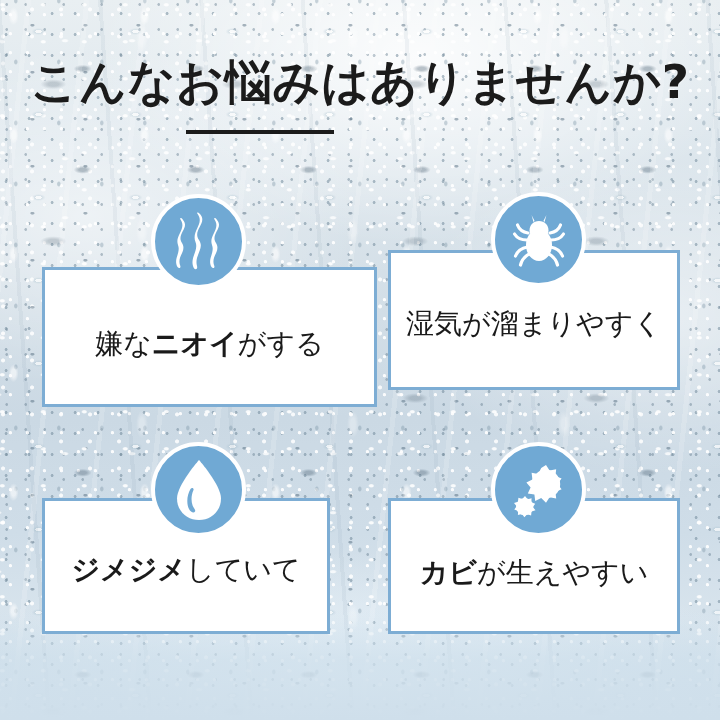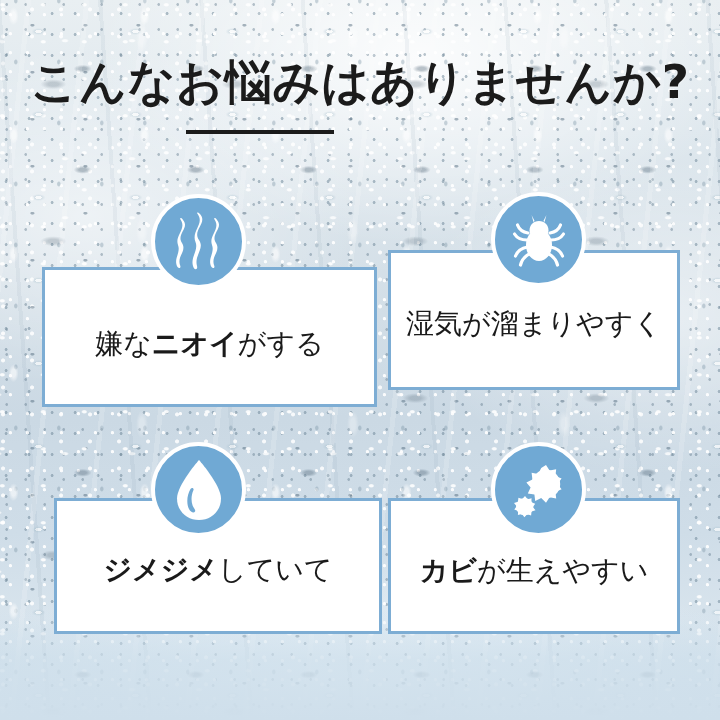--- a/index.html
+++ b/index.html
@@ -112,22 +112,22 @@
   
   .card{
     position:absolute;
     background:#ffffff;
     border:3px solid #7dadd4;
     box-sizing:border-box;
     display:flex;align-items:center;justify-content:center;
   }
   .card-r1c1{ left:42px;  top:267px; width:335px; height:140px; }
   .card-r1c2{ left:388px; top:250px; width:292px; height:140px; }
-  .card-r2c1{ left:54px;  top:498px; width:328px; height:136px; }
-  .card-r2c2{ left:388px; top:498px; width:292px; height:136px;font-family:Liberation Mono, monospace; }
+  .card-r2c1{ left:42px;  top:498px; width:288px; height:136px; }
+  .card-r2c2{ left:388px; top:498px; width:292px; height:136px; }
 
   .card-text{
     text-align:center;
     color:#1a1a1a;
     font-size:28px;
     line-height:1.32;
     font-weight:400;
     padding:0 8px;
     margin-top:14px;
   }

